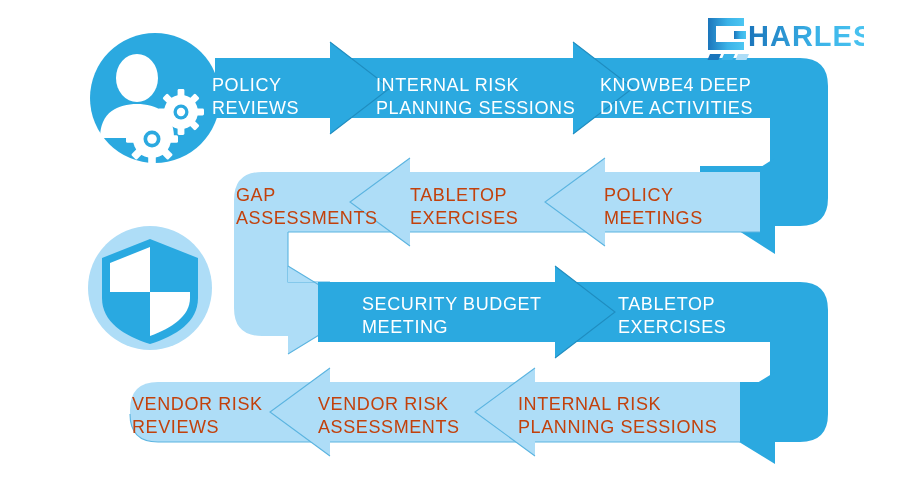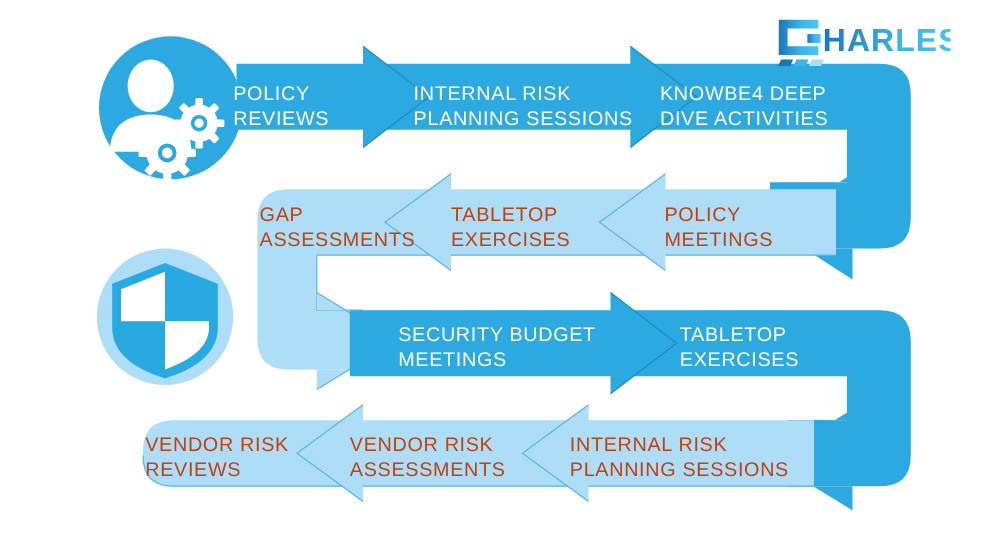--- a/index.html
+++ b/index.html
@@ -205,21 +205,21 @@
 DIVE ACTIVITIES</div>
 
   <div class="lbl light-band" style="left:236px; top:184px; width:148px;">GAP
 ASSESSMENTS</div>
   <div class="lbl light-band" style="left:410px; top:184px; width:140px;">TABLETOP
 EXERCISES</div>
   <div class="lbl light-band" style="left:604px; top:184px; width:136px;">POLICY
 MEETINGS</div>
 
   <div class="lbl dark-band" style="left:362px; top:293px; width:210px;">SECURITY BUDGET
-MEETINGS</div>
+MEETING</div>
   <div class="lbl dark-band" style="left:618px; top:293px; width:180px;">TABLETOP
 EXERCISES</div>
 
   <div class="lbl light-band" style="left:132px; top:393px; width:148px;">VENDOR RISK
 REVIEWS</div>
   <div class="lbl light-band" style="left:318px; top:393px; width:168px;">VENDOR RISK
 ASSESSMENTS</div>
   <div class="lbl light-band" style="left:518px; top:393px; width:210px;">INTERNAL RISK
 PLANNING SESSIONS</div>
 

